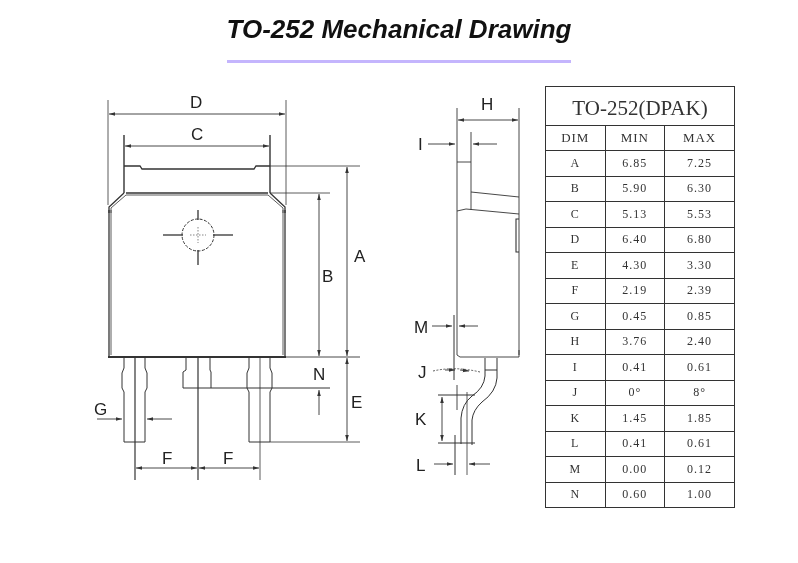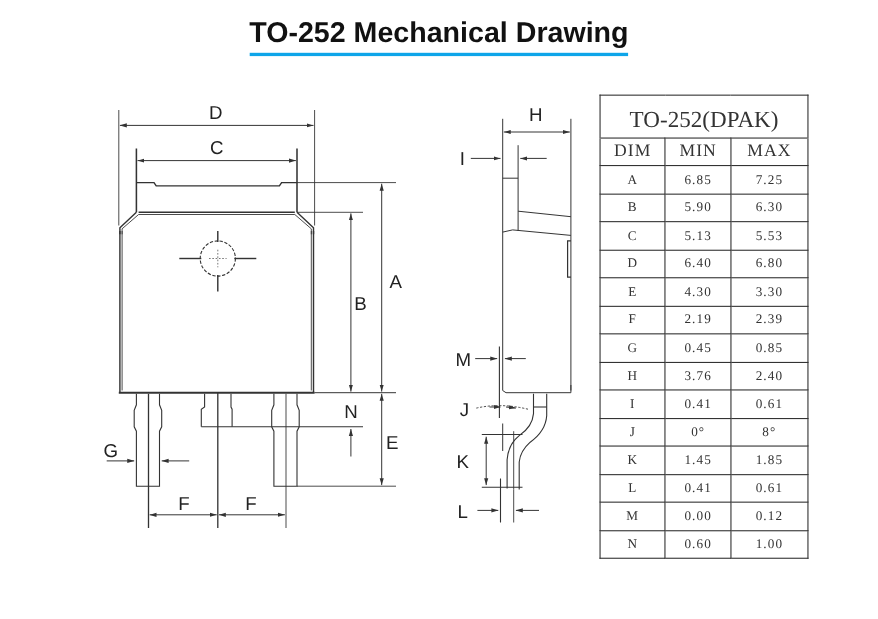--- a/index.html
+++ b/index.html
@@ -1,25 +1,25 @@
 <!DOCTYPE html>
 <html><head>
 <meta charset="utf-8">
 <style>
   html, body { margin:0; padding:0; background:#ffffff; }
   body { width:798px; height:563px; position:relative; overflow:hidden; font-family:"Liberation Sans", sans-serif; color:#222; }
   .title { position:absolute; left:0; top:14px; width:798px; text-align:center; font-family:"Liberation Sans", sans-serif; font-weight:bold; font-size:26px; color:#111; }
-  .title span { border-bottom:3px solid #0ea5e9; padding-bottom:4px; line-height:30px; }
+  .title span { border-bottom:3px solid #c4b5fd; padding-bottom:16px; line-height:30px;font-style:italic; }
   svg.drawing { position:absolute; left:0; top:0; }
   .dimlabel { font-family:"Liberation Sans", sans-serif; font-size:17px; fill:#222; }
   table.dims { position:absolute; left:545px; top:86px; width:190px; border-collapse:collapse; font-family:"Liberation Serif", serif; color:#333; }
   table.dims td, table.dims th { border:1.5px solid #333; text-align:center; font-weight:normal; font-size:12px; height:24.5px; padding:0; letter-spacing:1px; }
   table.dims .hdr-title { font-size:21px; height:34px; border-bottom:none; padding-top:4px; letter-spacing:0; }
   table.dims .hdr-unit { font-size:8px; height:14px; border-top:none; color:#555; vertical-align:top; }
-  table.dims tr.colhdr th { font-size:16px; height:24px; }
+  table.dims tr.colhdr th { font-size:13px; height:24px; }
 </style>
 </head>
 <body>
 
 <div class="title"><span>TO-252 Mechanical Drawing</span></div>
 
 <svg class="drawing" width="798" height="563" viewBox="0 0 798 563">
   <defs>
     <marker id="arr" viewBox="0 0 10 10" refX="10" refY="5" markerWidth="7" markerHeight="7" orient="auto-start-reverse">
       <path d="M0,2 L10,5 L0,8 z" fill="#333"></path>

